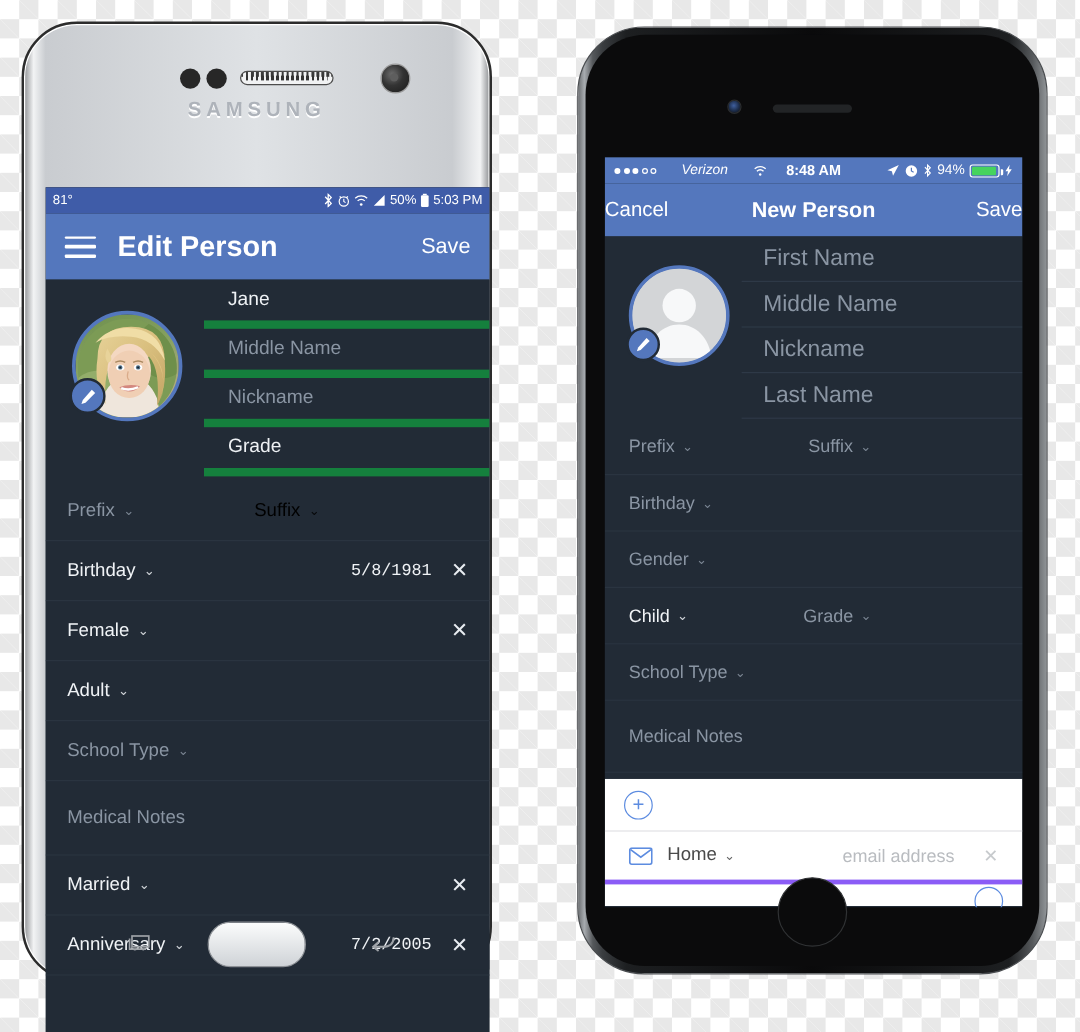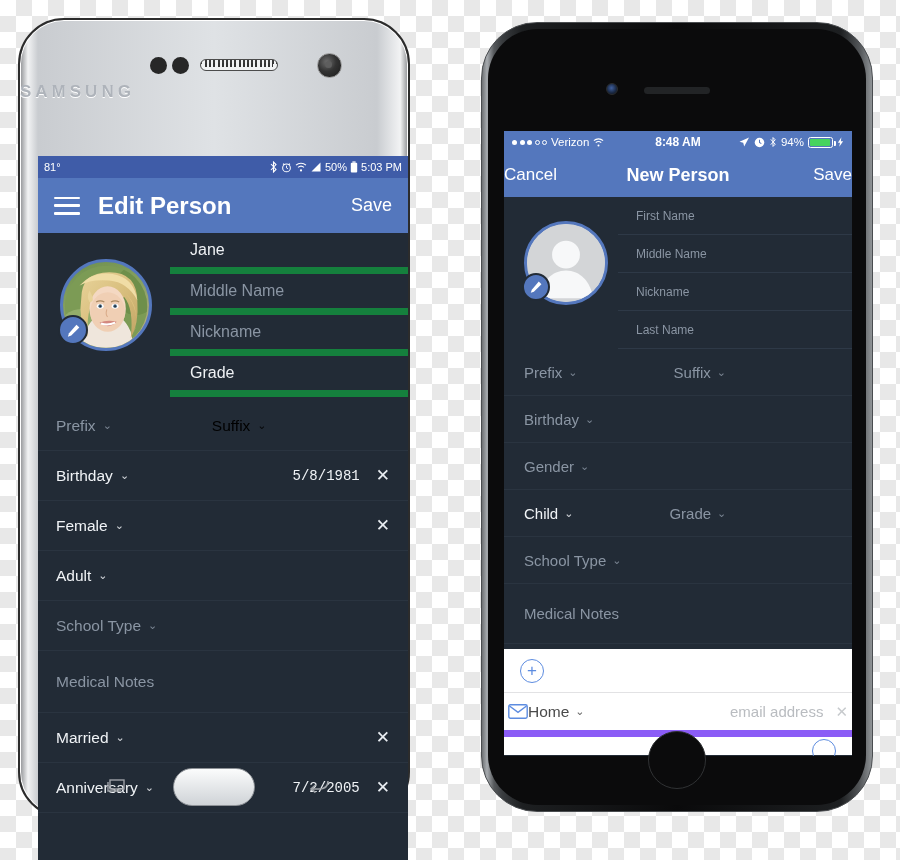--- a/index.html
+++ b/index.html
@@ -44,21 +44,21 @@
     background-position: 4px 0; background-repeat: repeat-x; background-size: auto 4px;
   }
   .and-speaker::after{content:"";position:absolute;inset:3px 4px;background-image:repeating-linear-gradient(to right,#333 0 2px,transparent 2px 4.2px);}
   .and-camera {
     position:absolute; left:297px; top:33px; width:25px; height:25px; border-radius:50%;
     background:radial-gradient(circle at 38% 35%, #6d6d6d 0%, #333 45%, #1a1a1a 100%);
     border:1.5px solid #9a9a9a;
   }
   .and-camera::after{content:"";position:absolute;left:7px;top:7px;width:7px;height:7px;border-radius:50%;background:#5e5e5e;}
   .and-brand {
-    position:absolute; top:62px; left:0; right:0; 
+    position:absolute; top:62px; left:0; right:0; text-align:center;
     font-size:17px; font-weight:bold; letter-spacing:4px;
     color:#aeb3ba;
     text-shadow: 0 1px 0 #ffffff;
   }
   .and-screen {
     position:absolute; left:18px; top:96px; width:370px; height:764px;
     background:#222b36; overflow:hidden;margin-top:40px;
   }
   .and-bottom { position:absolute; left:0; right:0; bottom:0; height:52px; }
   .nav-recent {
@@ -154,21 +154,21 @@
   .ip-home {
     position:absolute; left:50%; transform:translateX(-50%); bottom:22px;
     width:58px; height:58px; border-radius:50%;
     background:#0b0b0c; border:1.5px solid #303234;
   }
 
   .ip-statusbar {
     height:22px; background:#5477bd; color:#fff; font-size:11.5px;
     display:flex; align-items:center; padding:0 8px;
   }
-  .ip-carrier { display:flex; align-items:center; gap:4px; }
+  .ip-carrier { display:flex; align-items:center; gap:21px;font-style:italic; }
   .dots { display:flex; gap:2.5px; align-items:center; }
   .dots i { width:5px; height:5px; border-radius:50%; background:#fff; display:block; }
   .dots i.hollow { background:transparent; border:1px solid #fff; }
   .ip-time { position:absolute; left:0; right:0; text-align:center; font-weight:bold; font-size:12px; pointer-events:none; }
   .ip-right { margin-left:auto; display:flex; align-items:center; gap:4px; }
   .batt {
     width:25px; height:11px; border:1px solid #fff; border-radius:2.5px; position:relative; padding:1px;
   }
   .batt::after{content:"";position:absolute;right:-3.5px;top:3px;width:2px;height:5px;background:#fff;border-radius:0 1px 1px 0;}
   .batt span{display:block;height:100%;background:#46d35e;border-radius:1px;}
@@ -190,21 +190,21 @@
   .silhouette { position:absolute; left:0; top:0; width:100%; height:100%; }
   .ip-edit-badge {
     position:absolute; left:-2px; bottom:4px; width:28px; height:28px; border-radius:50%;
     background:#5477bd; border:2px solid #222b36;
     display:flex; align-items:center; justify-content:center;
   }
   .ip-edit-badge svg { width:14px; height:14px; }
   .ip-name-col { position:absolute; left:114px; right:0; top:0; }
   .ip-name-row {
     height:38px; display:flex; align-items:center; padding-left:18px;
-    border-bottom:1px solid #2e3947; font-size:12px; color:#8a95a3;
+    border-bottom:1px solid #2e3947; font-size:19px; color:#8a95a3;
   }
   .ip-form-row {
     min-height:47px; display:flex; align-items:center; padding:0 20px;
     border-bottom:1px solid #2a3440; font-size:15px;
   }
   .ip-form-row.placeholder .lbl { color:#8a95a3; }
   .ip-form-row.filled .lbl { color:#f0f3f6; }
   .ip-form-row .lbl { display:flex; align-items:center; gap:6px; }
   .ip-form-row .mid { margin-left:96px; display:flex; align-items:center; gap:6px; color:#8a95a3; }
 
@@ -214,22 +214,22 @@
     height:44px; display:flex; align-items:center; padding:0 16px;
     border-bottom:1px solid #e2e2e4;
   }
   .email-header .title { color:#5477bd; font-size:15.5px; flex:1; }
   .plus-btn {
     width:24px; height:24px; border-radius:50%; border:1.5px solid #5d8ce0;
     color:#5d8ce0; display:flex; align-items:center; justify-content:center;
     font-size:17px; line-height:1;
   }
   .email-row {
-    height:44px; display:flex; align-items:center; padding:0 4px; gap:0;
-    border-bottom:7px solid #8b5cf6;
+    height:44px; display:flex; align-items:center; padding:0 20px; gap:12px;
+    border-bottom:4px solid #8b5cf6;
   }
   .env-icon { color:#5d8ce0; display:flex; }
   .email-row .etype { color:#4a4a4a; font-size:15.5px; display:flex; align-items:center; gap:6px; }
   .email-row .eph { margin-left:auto; color:#b9bcc0; font-size:15px; }
   .email-row .ex { margin-left:12px; color:#c7cacd; font-size:15px; }
   .email-partial { height:18px; position:relative; }
   .email-partial .pb {
     position:absolute; right:16px; top:2px; width:24px; height:24px;
     border-radius:50%; border:1.5px solid #5d8ce0;
   }

